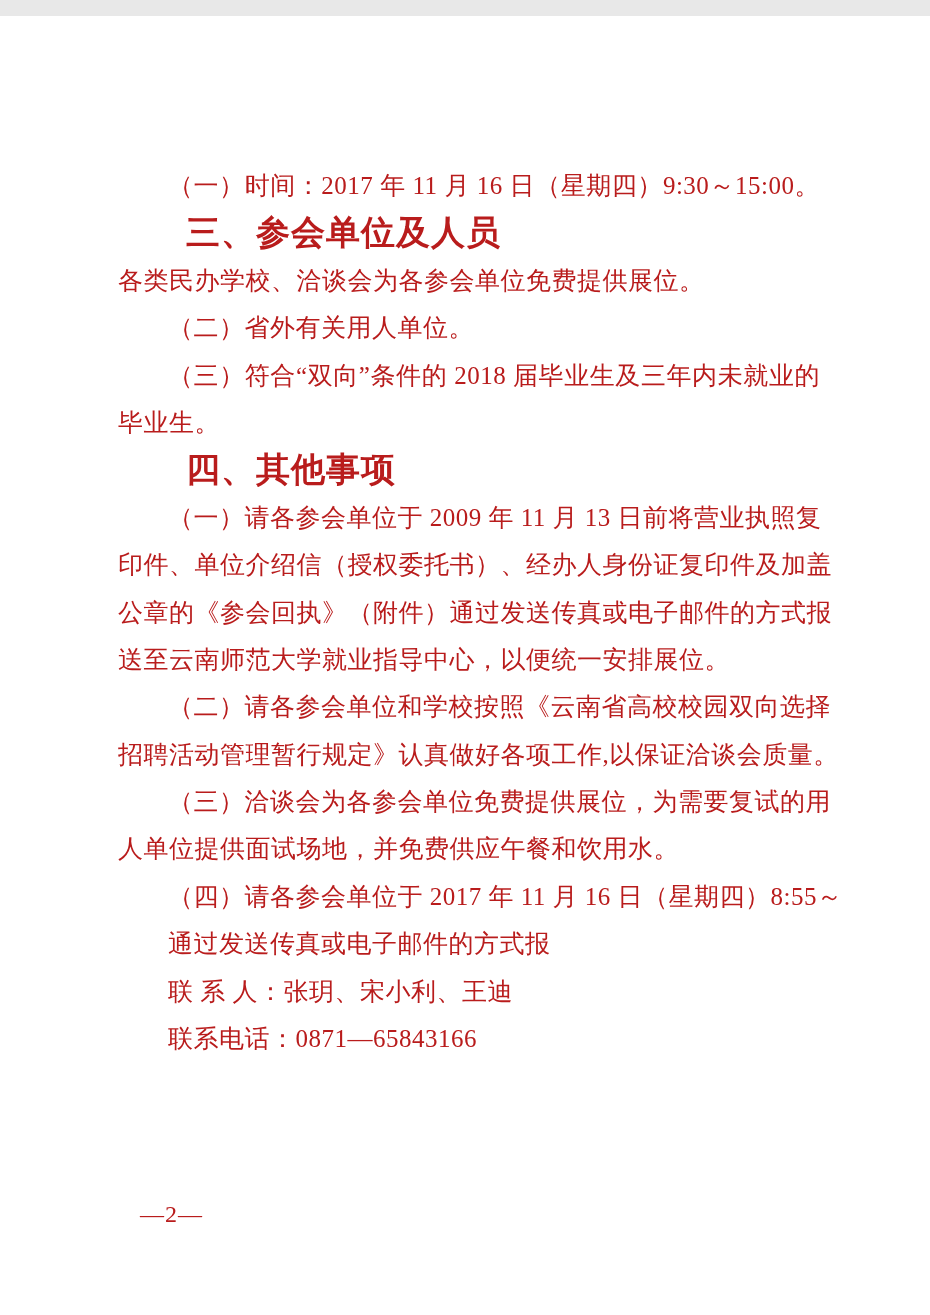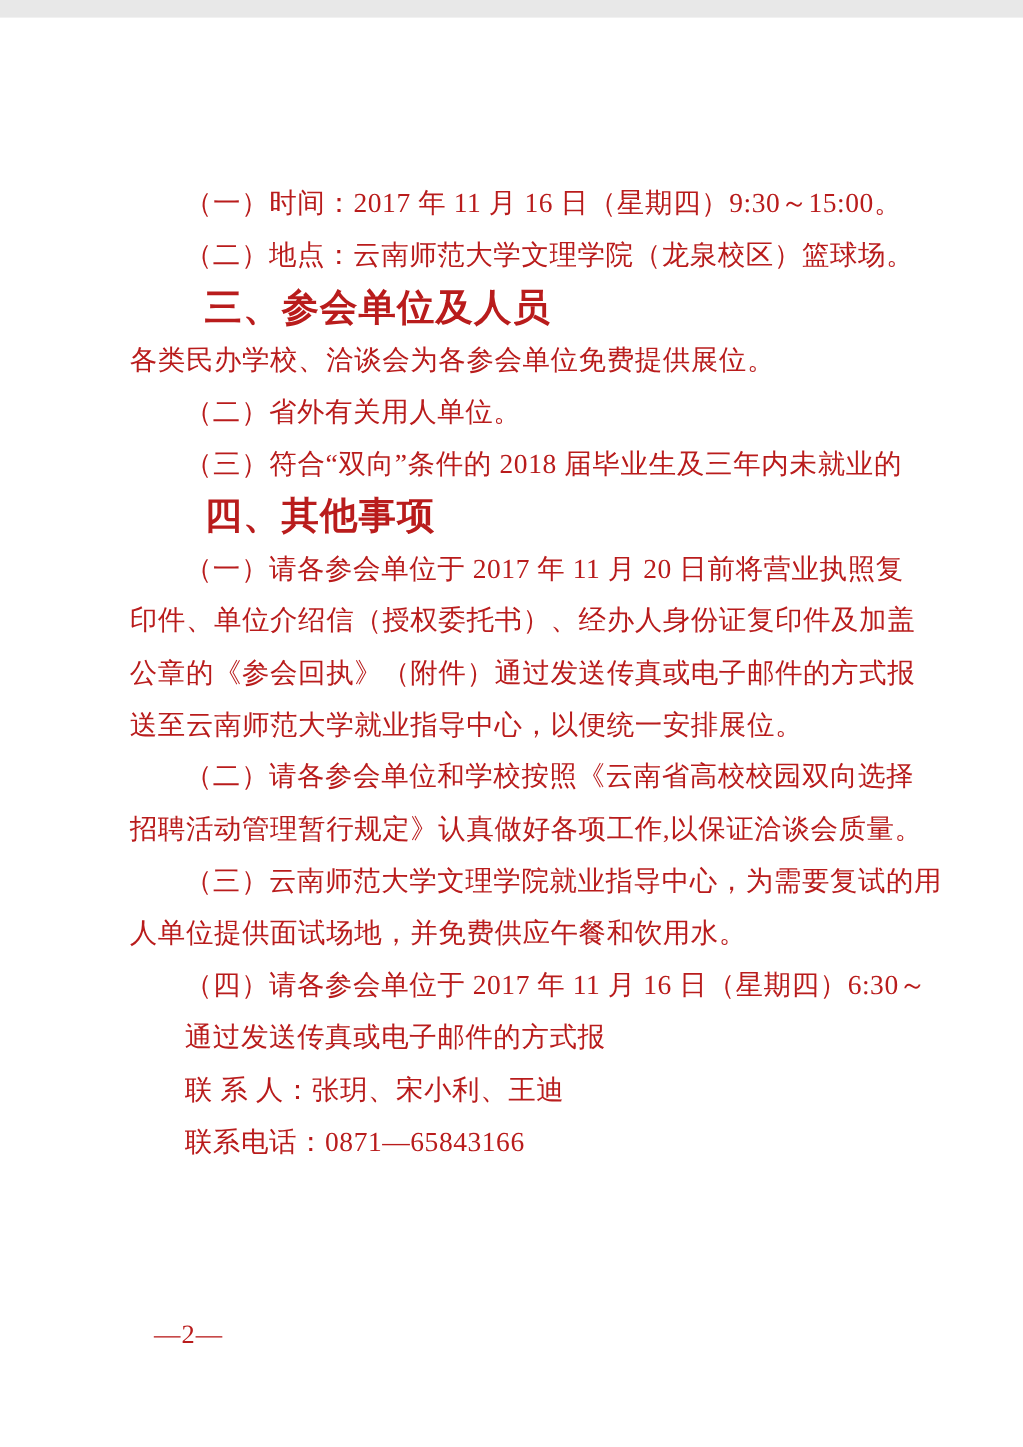--- a/index.html
+++ b/index.html
@@ -45,33 +45,33 @@
     line-height: 40px;
     letter-spacing: 1px;
   }
 </style>
 </head>
 <body>
 
 <div class="page">
   <div class="content">
     <div class="line indent justify">（一）时间：2017 年 11 月 16 日（星期四）9:30～15:00。</div>
-    <div class="line indent justify">（二）地点：云南师范大学文理学院（龙泉校区）篮球场。</div>
     <div class="line indent heading">三、参会单位及人员</div>
     <div class="line">各类民办学校、洽谈会为各参会单位免费提供展位。</div>
     <div class="line indent">（二）省外有关用人单位。</div>
     <div class="line indent justify">（三）符合“双向”条件的 2018 届毕业生及三年内未就业的</div>
+    <div class="line">毕业生。</div>
     <div class="line indent heading">四、其他事项</div>
-    <div class="line indent justify">（一）请各参会单位于 2017 年 11 月 20 日前将营业执照复</div>
+    <div class="line indent justify">（一）请各参会单位于 2009 年 11 月 13 日前将营业执照复</div>
     <div class="line justify">印件、单位介绍信（授权委托书）、经办人身份证复印件及加盖</div>
     <div class="line justify">公章的《参会回执》（附件）通过发送传真或电子邮件的方式报</div>
     <div class="line">送至云南师范大学就业指导中心，以便统一安排展位。</div>
     <div class="line indent justify">（二）请各参会单位和学校按照《云南省高校校园双向选择</div>
     <div class="line">招聘活动管理暂行规定》认真做好各项工作,以保证洽谈会质量。</div>
-    <div class="line indent justify">（三）云南师范大学文理学院就业指导中心，为需要复试的用</div>
+    <div class="line indent justify">（三）洽谈会为各参会单位免费提供展位，为需要复试的用</div>
     <div class="line">人单位提供面试场地，并免费供应午餐和饮用水。</div>
-    <div class="line indent justify">（四）请各参会单位于 2017 年 11 月 16 日（星期四）6:30～</div>
+    <div class="line indent justify">（四）请各参会单位于 2017 年 11 月 16 日（星期四）8:55～</div>
     <div class="line indent">通过发送传真或电子邮件的方式报</div>
     <div class="line indent">联 系 人：张玥、宋小利、王迪</div>
     <div class="line indent">联系电话：0871—65843166</div>
   </div>
   <div class="page-num">—2—</div>
 </div>
 
 </body></html>

